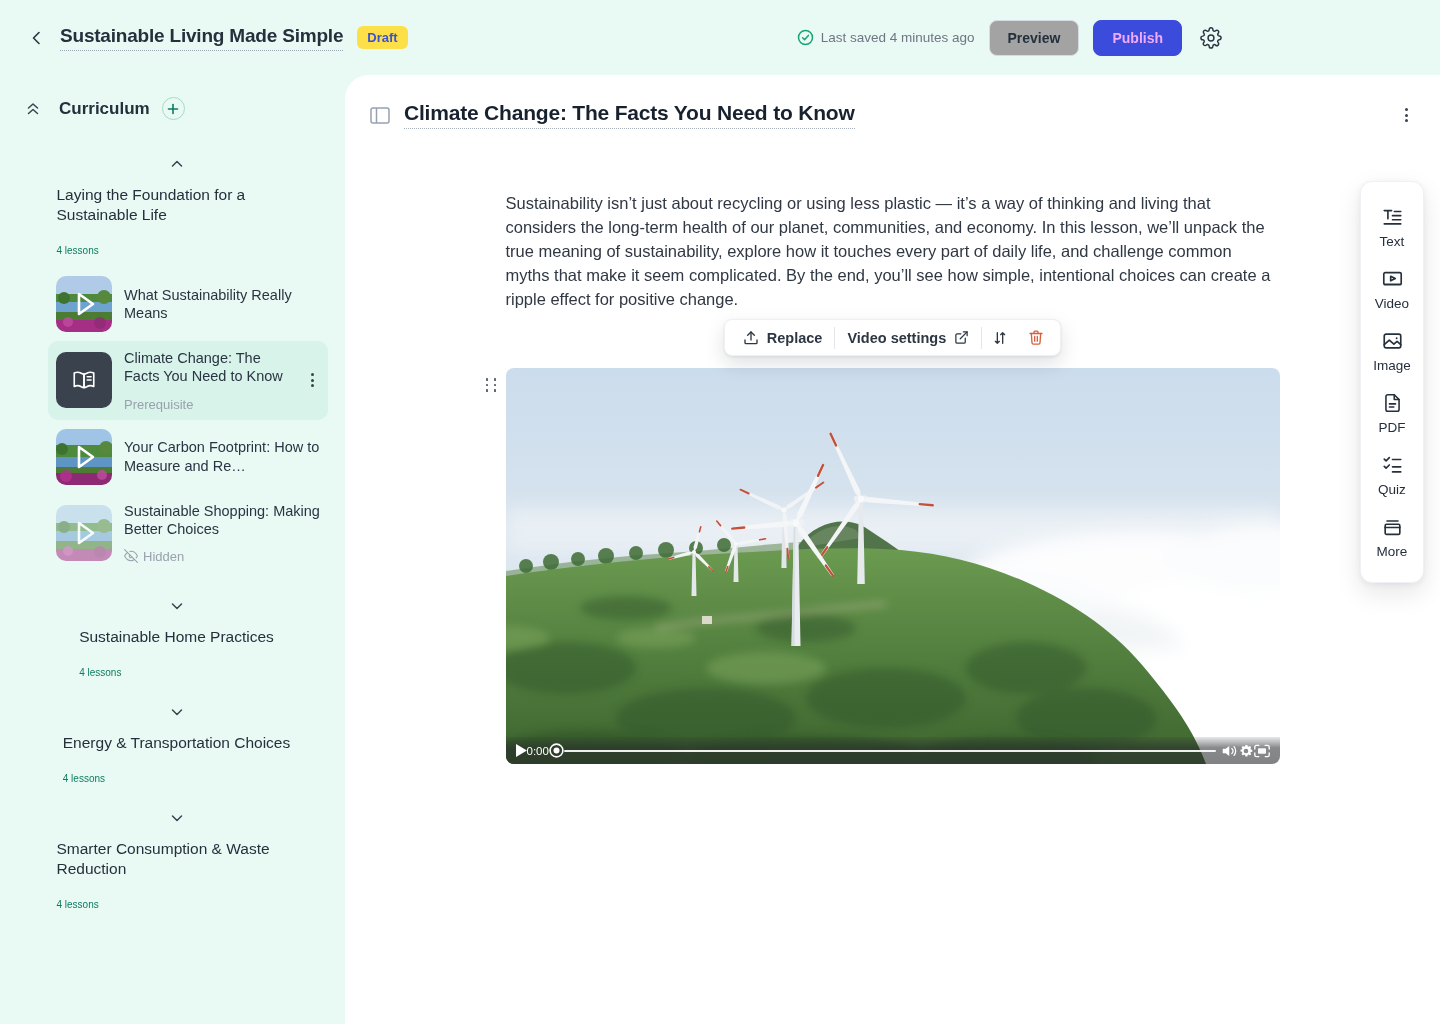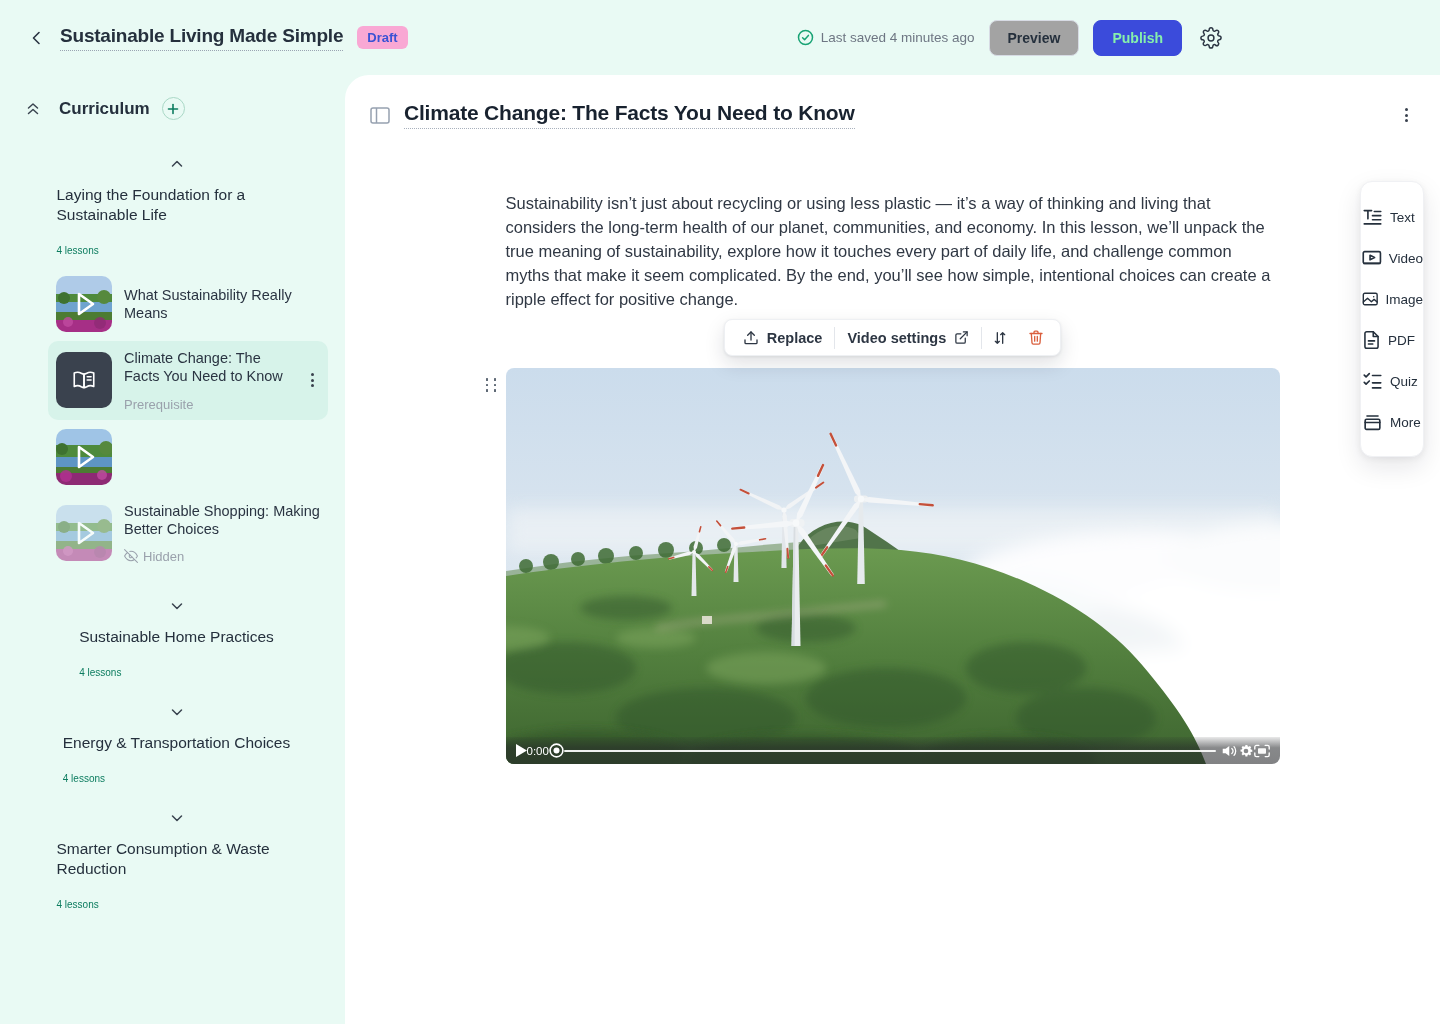--- a/index.html
+++ b/index.html
@@ -16,31 +16,31 @@
   .header {
     position:absolute; top:0; left:0; width:1252px; height:75px;
     display:flex; align-items:center; padding:0 26px 0 24px;
   }
   .back-btn { width:26px; height:26px; display:flex; align-items:center; justify-content:center; cursor:pointer; background:none; border:none; }
   .course-title {
     margin-left:10px; font-size:19px; font-weight:700; letter-spacing:-.2px;
     border-bottom:1.5px dotted #9AA4B2; padding-bottom:3px; cursor:text;
   }
   .draft-badge {
-    margin-left:14px; background:#f9a8d4; color:#3B52D4; font-size:13px; font-weight:600;
+    margin-left:14px; background:#fde047; color:#3B52D4; font-size:13px; font-weight:600;
     padding:4px 10px; border-radius:6px;
   }
   .header-right { margin-left:auto; display:flex; align-items:center; gap:14px; }
   .saved { display:flex; align-items:center; gap:7px; color:#6E7683; font-size:13.5px; }
   .btn {
     height:36px; border-radius:8px; font-size:14px; font-weight:600; cursor:pointer;
     font-family:"Liberation Sans", sans-serif; display:flex; align-items:center; padding:0 18px;
   }
   .btn-secondary { background:#a3a3a3; border:1px solid #D7DBE4; color:#25303D; }
-  .btn-primary { background:var(--accent,#3B4BDB); border:1px solid var(--accent,#3B4BDB); color:#86efac; }
+  .btn-primary { background:var(--accent,#3B4BDB); border:1px solid var(--accent,#3B4BDB); color:#f0abfc; }
   .icon-btn { background:none; border:none; cursor:pointer; display:flex; align-items:center; justify-content:center; width:30px; height:30px; }
 
   
   .sidebar { position:absolute; top:75px; left:0; width:345px; bottom:0; padding:22px 16px 0 24px; }
   .curriculum-row { display:flex; align-items:center; }
   .curriculum-title { font-size:17px; font-weight:700; margin-left:17px; }
   .add-section-btn {
     margin-left:12px; width:23px; height:23px; border-radius:50%;
     border:1.5px solid #A9D8C6; background:none; color:#0C7C5F; cursor:pointer;
     display:flex; align-items:center; justify-content:center;
@@ -111,21 +111,21 @@
   .player-bar .pb-btn { background:none; border:none; cursor:pointer; display:flex; padding:0; }
 
   
   .tool-panel {
     position:absolute; top:181px; right:16px; width:64px; background:#fff;
     border:1px solid #F0F1F4; border-radius:12px;
     box-shadow:0 2px 6px rgba(16,24,40,.06), 0 10px 26px rgba(16,24,40,.10);
     padding:15px 0 13px; display:flex; flex-direction:column; align-items:center; z-index:6;
   }
   .tool-item {
-    width:100%; background:none; border:none; cursor:pointer; display:flex; 
+    width:100%; background:none; border:none; cursor:pointer; display:flex; flex-direction:column;
     align-items:center; gap:6px; padding:9px 0 10px; font-family:"Liberation Sans", sans-serif;
   }
   .tool-item span { font-size:13.5px; color:#25303D; font-weight:500; }
 </style>
 </head>
 <body>
 
 <div class="header">
   <button class="back-btn">
     <svg width="16" height="16" viewBox="0 0 16 16" fill="none" stroke="#2A3442" stroke-width="1.6" stroke-linecap="round" stroke-linejoin="round">
@@ -231,20 +231,23 @@
             <rect y="16" width="56" height="18" fill="#4E8A3C"></rect>
             <rect y="28" width="56" height="12" fill="#5E95C4"></rect>
             <rect y="38" width="56" height="8" fill="#4C7C33"></rect>
             <rect y="44" width="56" height="12" fill="#8E2A74"></rect>
             <circle cx="10" cy="47" r="6" fill="#B0308F" opacity=".85"></circle>
             <circle cx="46" cy="46" r="5" fill="#C04BA0" opacity=".8"></circle>
             <circle cx="6" cy="20" r="6" fill="#3E7230"></circle>
             <circle cx="50" cy="19" r="7" fill="#56893D"></circle>
             <polygon points="23,18 37,28 23,38" fill="none" stroke="#fff" stroke-width="2.6" stroke-linejoin="round"></polygon>
           </svg>
+      </div>
+      <div class="lesson-body">
+        <div class="lesson-title">Your Carbon Footprint: How to Measure and Re…</div>
       </div>
     </div>
 
     <div class="lesson">
       <div class="lesson-thumb dim">
         <svg width="56" height="56" viewBox="0 0 56 56">
             <rect width="56" height="24" fill="#AFCBE8"></rect>
             <rect y="18" width="56" height="16" fill="#4E8A3C"></rect>
             <rect y="26" width="56" height="12" fill="#6FA3CF"></rect>
             <rect y="36" width="56" height="10" fill="#4C7C33"></rect>

